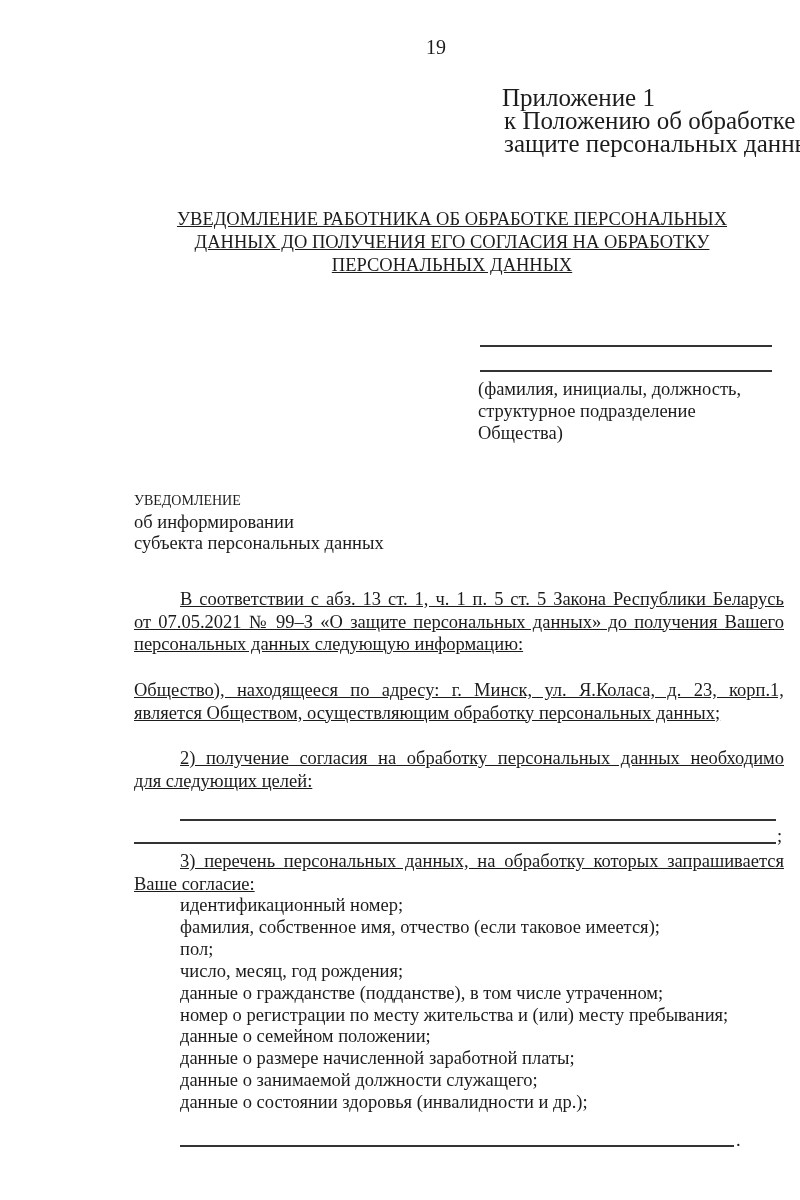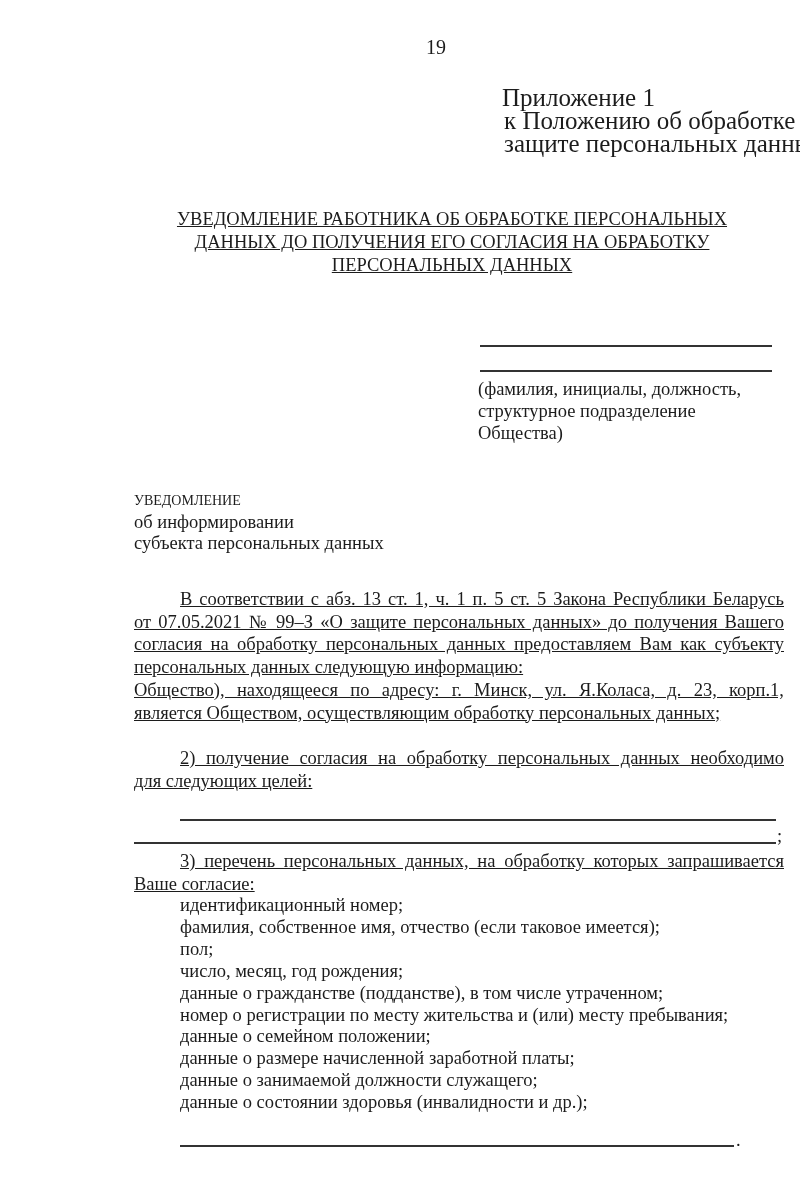--- a/index.html
+++ b/index.html
@@ -49,21 +49,20 @@
 
 <div class="abs notice-head">
   <div class="big">УВЕДОМЛЕНИЕ</div>
   <div>об информировании</div>
   <div>субъекта персональных данных</div>
 </div>
 
 <div class="para" style="top:588px;">
   <span class="l" style="padding-left:46px;">В соответствии с абз. 13 ст. 1, ч. 1 п. 5 ст. 5 Закона Республики Беларусь</span>
   <span class="l">от 07.05.2021 № 99–З «О защите персональных данных» до получения Вашего</span>
-  <span class="l">согласия на обработку персональных данных предоставляем Вам как субъекту</span>
   <span class="l last">персональных данных следующую информацию:</span>
 </div>
 
 <div class="para" style="top:679px;">
   <span class="l">Общество), находящееся по адресу: г. Минск, ул. Я.Коласа, д. 23, корп.1,</span>
   <span class="l last">является  Обществом, осуществляющим обработку персональных данных;</span>
 </div>
 
 <div class="para" style="top:747px;">
   <span class="l" style="padding-left:46px;">2) получение согласия на обработку персональных данных необходимо</span>

